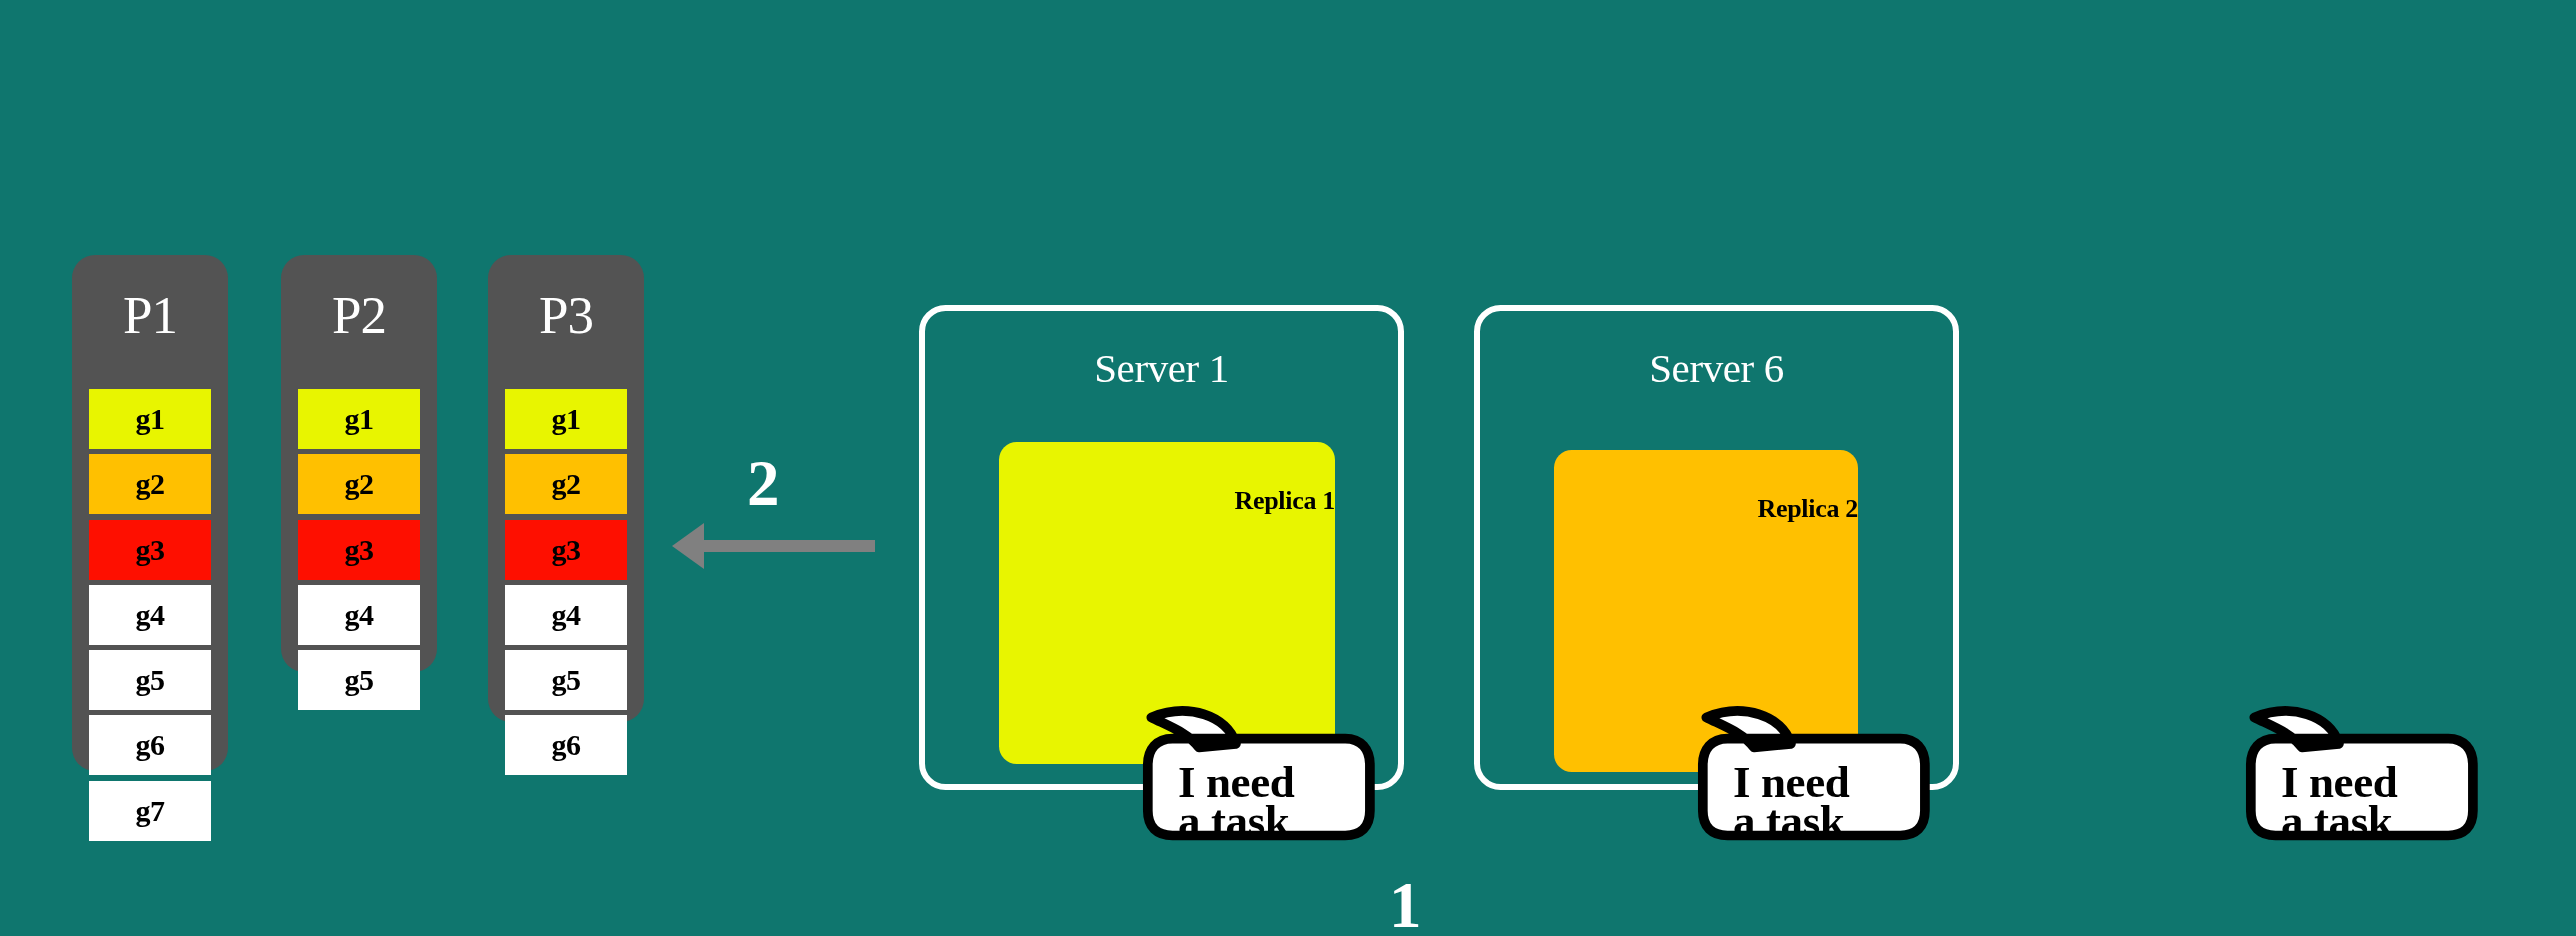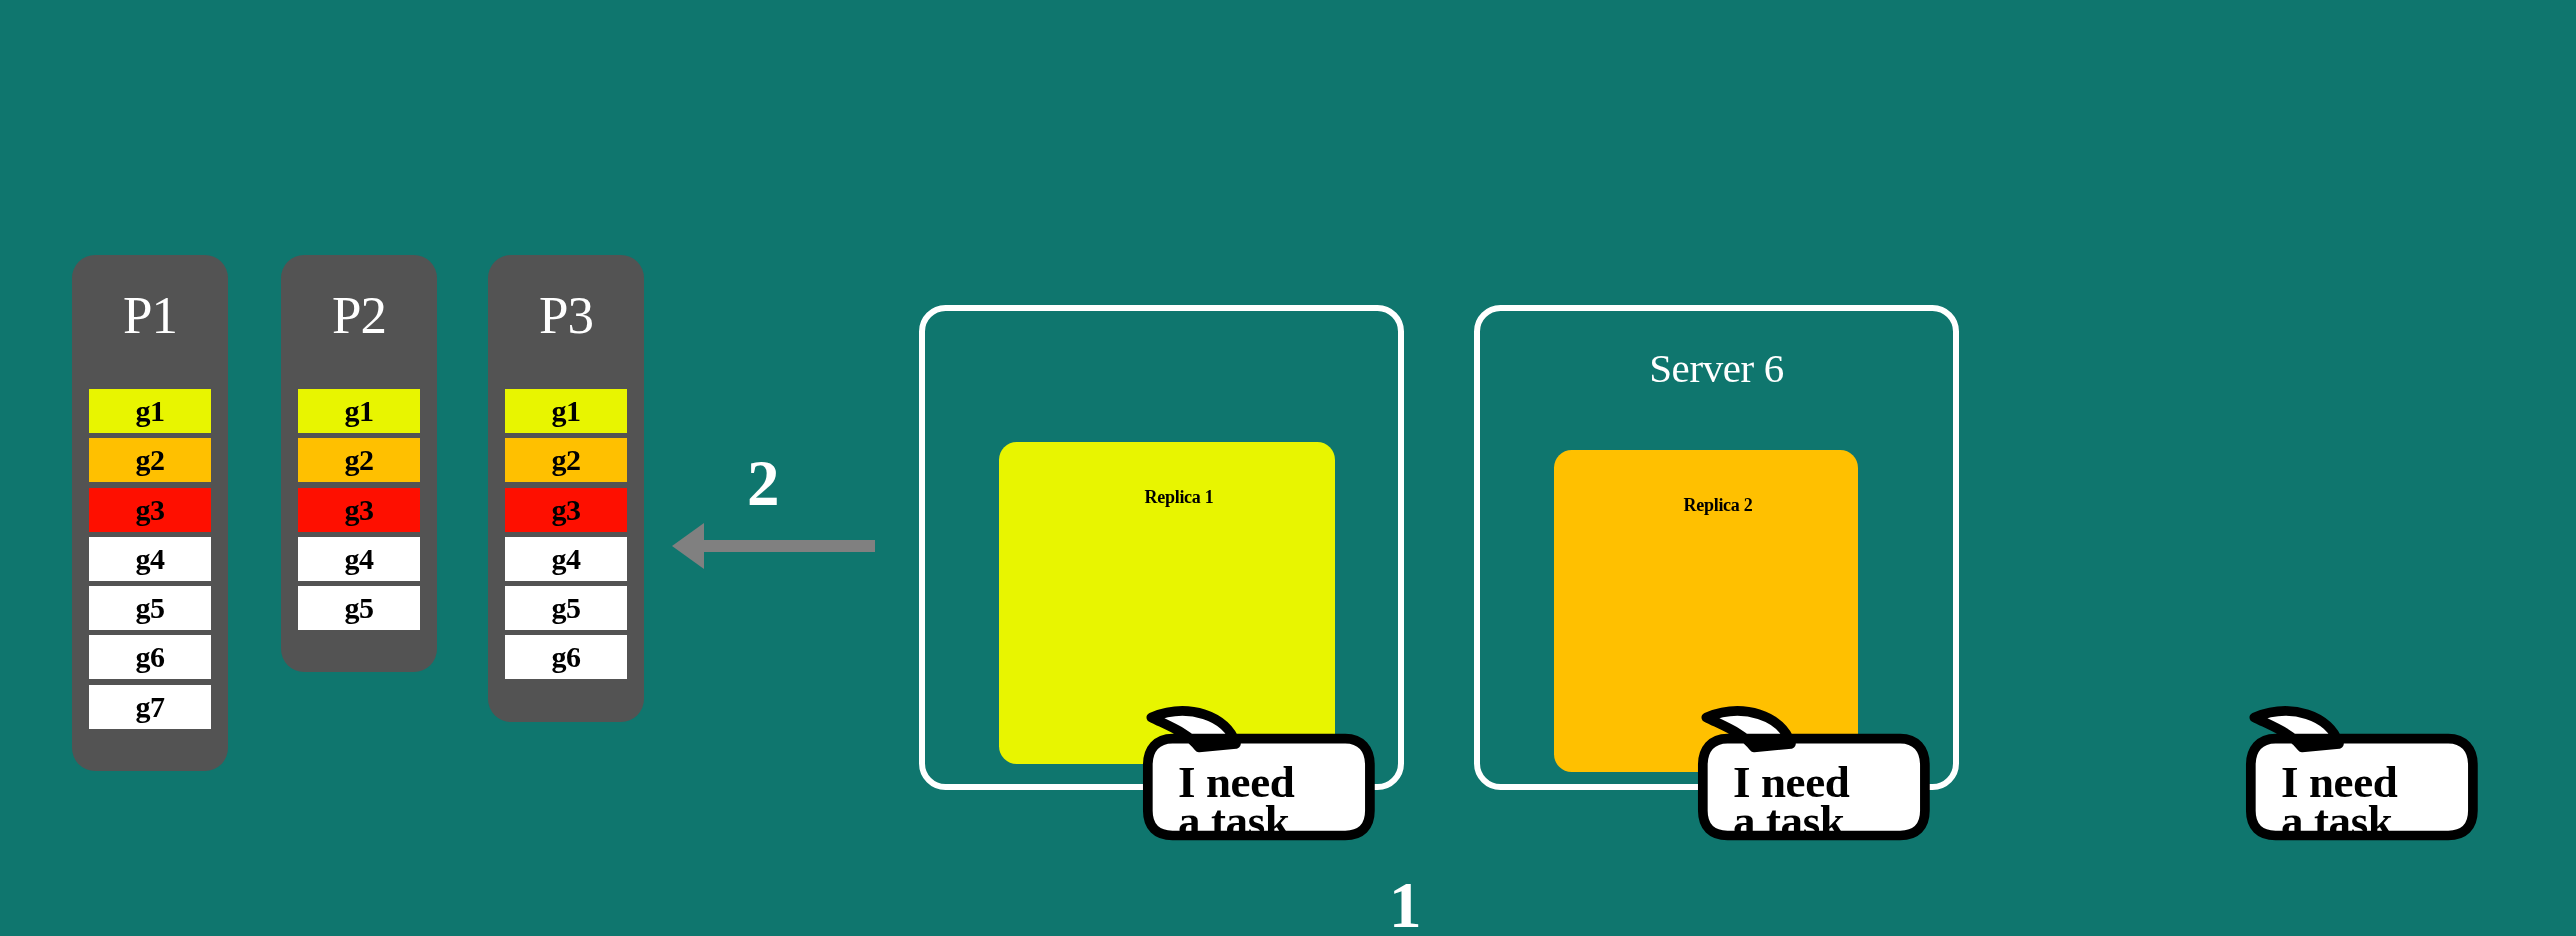--- a/index.html
+++ b/index.html
@@ -38,21 +38,21 @@
     letter-spacing: -0.9px;
     line-height: 1;
   }
   .partition-items {
     position: absolute;
     top: 134px;
     left: 17px;
     width: 122px;
   }
   .g-item {
-    height: 44px;
+    height: 60px;
     margin-bottom: 5.3px;
     display: flex;
     align-items: center;
     justify-content: center;
     color: #000000;
     font-size: 30px;
     font-weight: bold;
     letter-spacing: -0.4px;
   }
 
@@ -102,25 +102,25 @@
     line-height: 1;
   }
   .replica {
     position: absolute;
     border-radius: 17.7px;
     box-sizing: border-box;
   }
   .replica-label {
     position: absolute;
     top: 46px;
-    left: 12px;
+    left: 0;
     width: 100%;
-    text-align: center;
+    text-align: right;
     color: #000000;
-    font-size: 18px;
+    font-size: 26px;
     font-weight: bold;
     letter-spacing: -0.3px;
     line-height: 1;
   }
 
   
   .bubble {
     position: absolute;
     width: 0;
     height: 0;
@@ -214,20 +214,21 @@
       </div>
   </div>
 
   <div class="step-label" style="left:747px; top:451px;">2</div>
   <div class="arrow-wrap" style="left:672px; top:523px; width:203px; height:46px;">
     <div class="arrow-head" style="left:0px; top:0px;"></div>
     <div class="arrow-line" style="left:30px; top:17px; width:173px;"></div>
   </div>
 
   <div class="server" style="left:919px; top:305px; width:485px; height:485px;">
+    <div class="server-title">Server 1</div>
     <div class="replica" style="left:74px; top:131px; width:336px; height:322px; background:#e8f500;">
       <div class="replica-label">Replica 1</div>
     </div>
   </div>
 
   <div class="bubble" style="left:1142px; top:698px;">
     <svg width="239" height="141" viewBox="0 0 270 160">
       <path d="M 10 22 C 52 5 96 20 106 52 L 64 56 C 52 40 30 32 10 22 Z
                M 34 46 L 230 46 C 248 46 258 58 258 76 L 258 128 C 258 146 248 156 230 156
                L 34 156 C 16 156 6 146 6 128 L 6 76 C 6 58 16 46 34 46 Z" fill="#ffffff" stroke="#000000" stroke-width="11" stroke-linejoin="round"></path>

